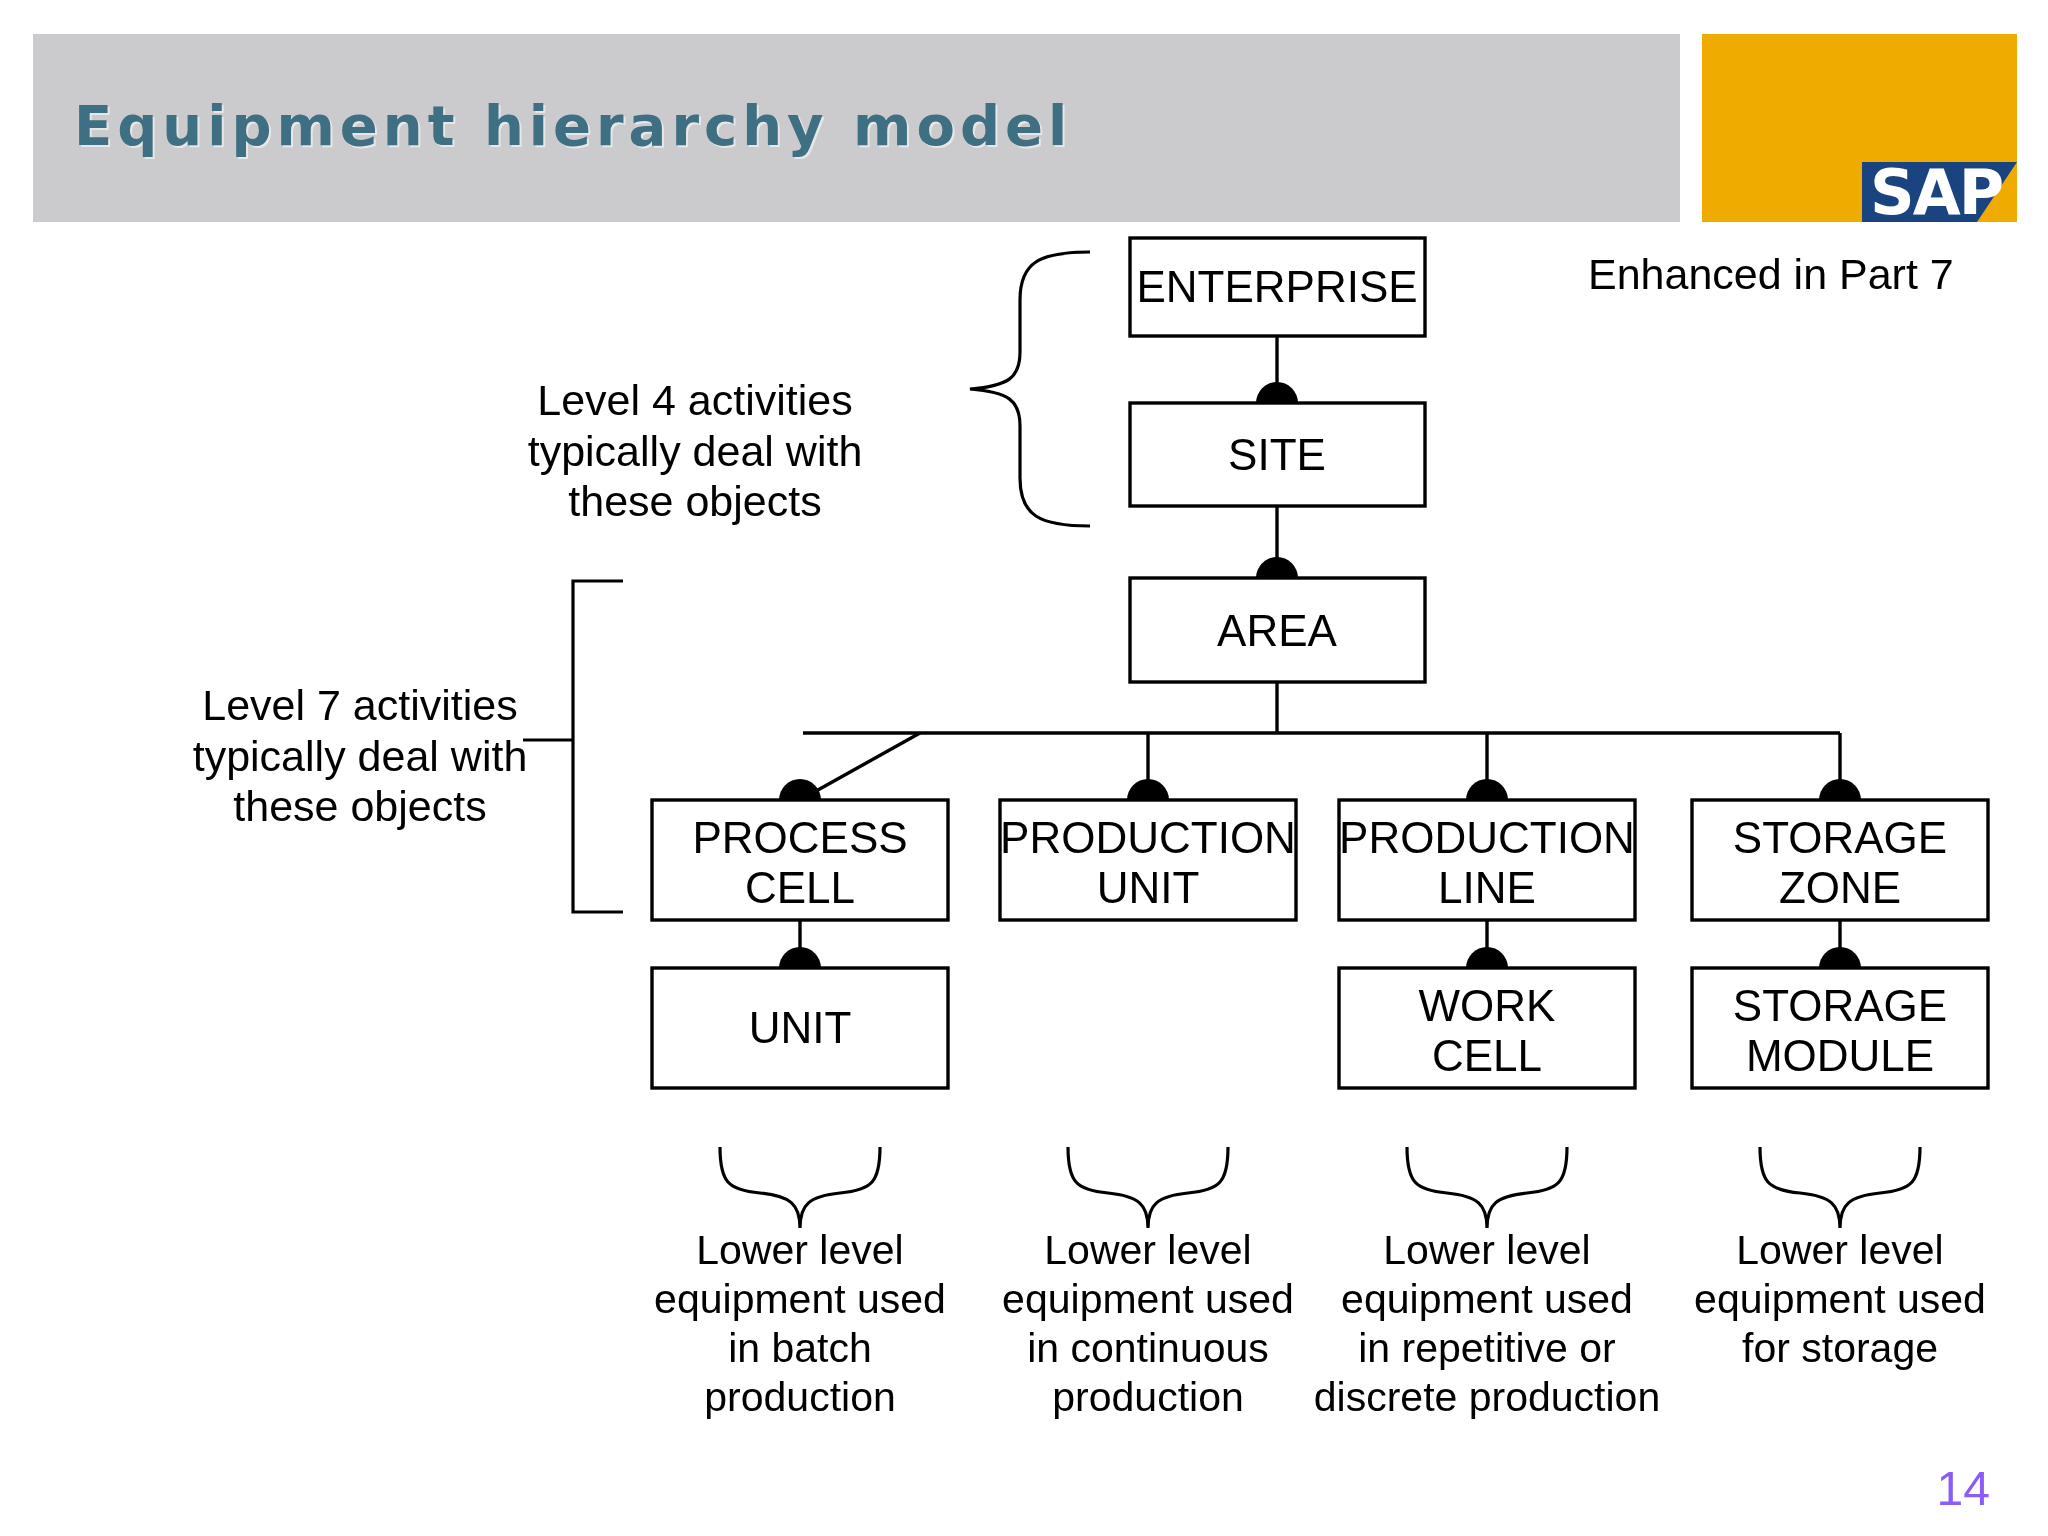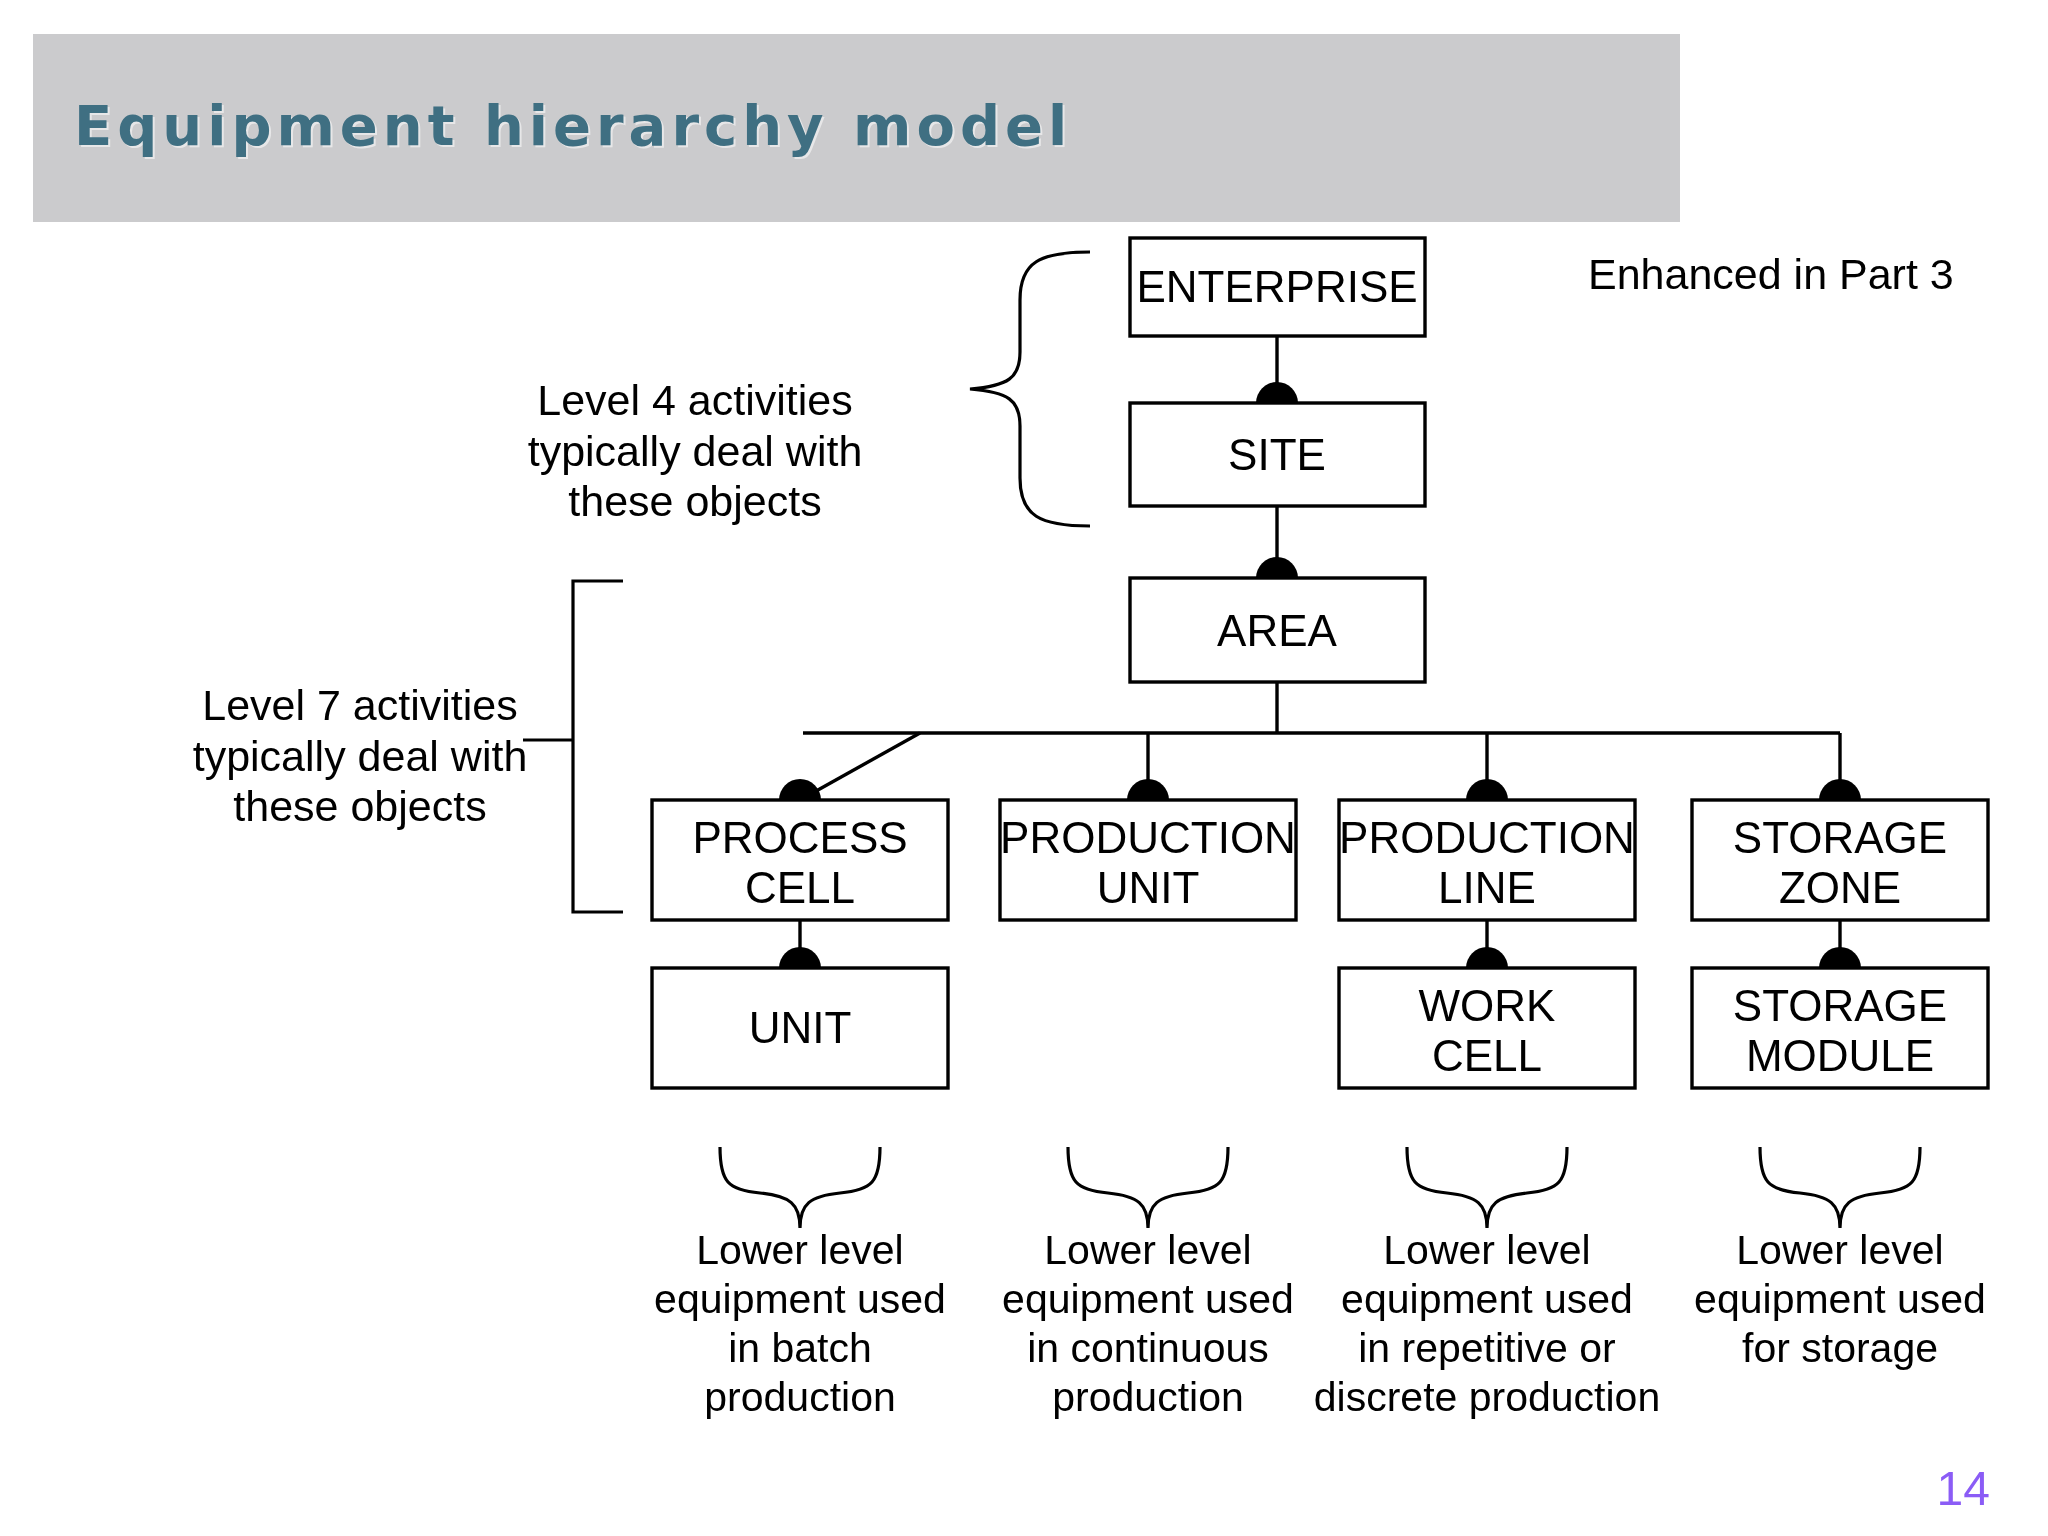--- a/index.html
+++ b/index.html
@@ -55,22 +55,29 @@
   .dot{fill:#000000;}
 </style>
 </head>
 <body>
 
 <div class="slide">
 
   <div class="header-band"></div>
   <div class="slide-title">Equipment hierarchy model</div>
 
-
-  <div class="note-right">Enhanced in Part 3</div>
+  <div class="sap-logo">
+    <svg width="315" height="188" viewBox="0 0 315 188" xmlns="http://www.w3.org/2000/svg">
+      <rect x="0" y="0" width="315" height="188" fill="#f0ab00"></rect>
+      <polygon points="160,128 315,128 275,188 160,188" fill="#1a4480"></polygon>
+      <text x="168" y="180" font-family="DejaVu Sans, sans-serif" font-weight="bold" font-size="62" fill="#ffffff" letter-spacing="-2">SAP</text>
+    </svg>
+  </div>
+
+  <div class="note-right">Enhanced in Part 7</div>
 
   <div class="lvl-note" id="lvl4-note">
     <div>Level 4 activities</div>
     <div>typically deal with</div>
     <div>these objects</div>
   </div>
 
   <div class="lvl-note" id="lvl3-note">
     <div>Level 7 activities</div>
     <div>typically deal with</div>

